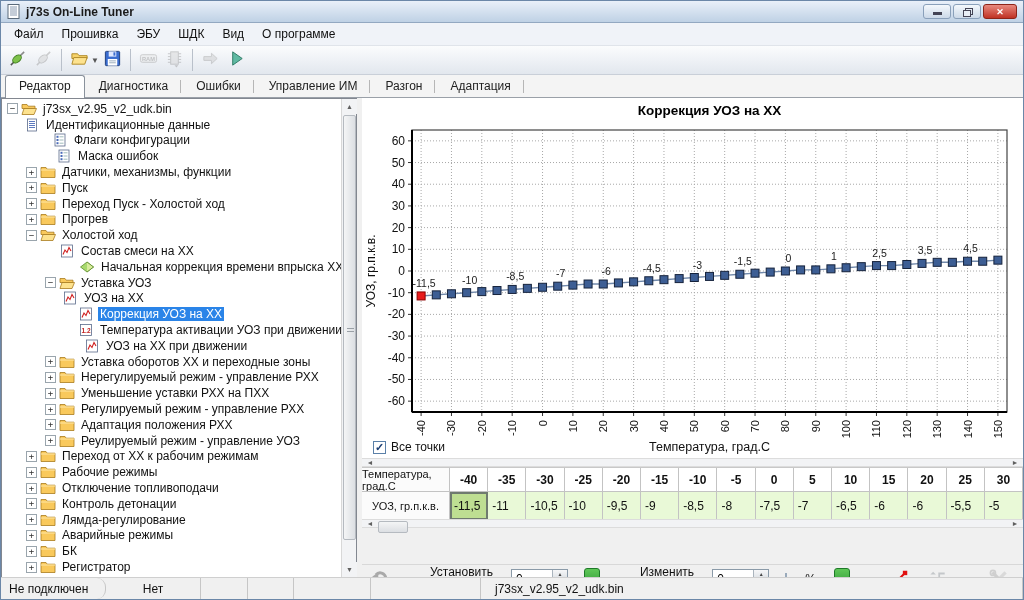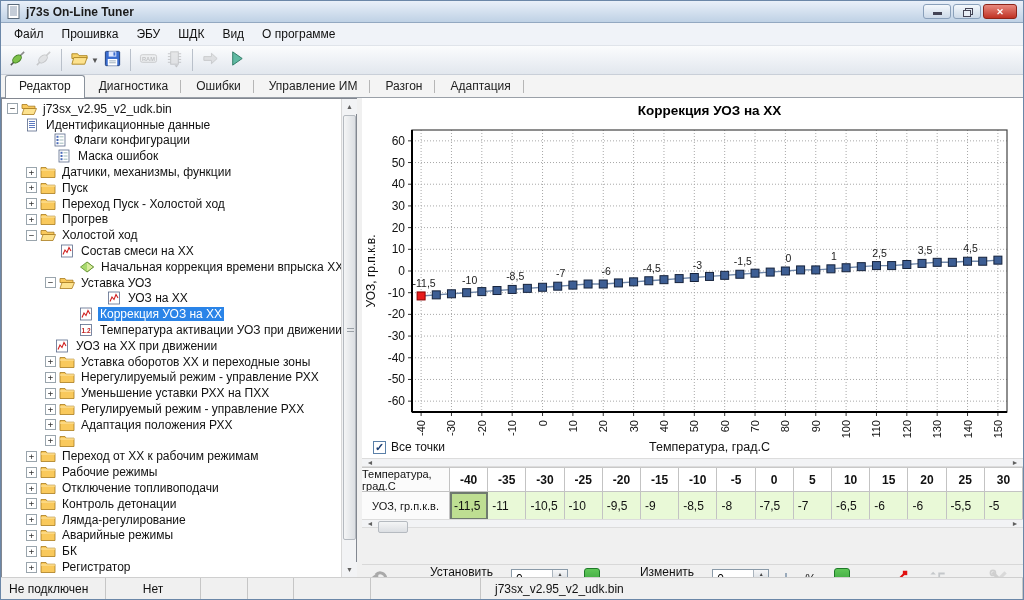--- a/index.html
+++ b/index.html
@@ -345,21 +345,21 @@
             <span class="tlabel">Начальная коррекция времени впрыска ХХ</span>
           </div>
           <div class="trow" style="padding-left:43px">
             <span class="exp">−</span>
             <span class="ticon"><svg viewBox="0 0 16 14">
                 <path d="M1 2.5 h5 l1.2 1.7 H14 v2.3 H1z" fill="#f9c95c" stroke="#a87b1e" stroke-width=".8"></path>
                 <path d="M3 6.5 h12.5 L13 12.5 H1z" fill="#fde28e" stroke="#a87b1e" stroke-width=".8"></path>
               </svg></span>
             <span class="tlabel">Уставка УОЗ</span>
           </div>
-          <div class="trow" style="padding-left:90px">
+          <div class="trow" style="padding-left:46px">
             <span class="exp-sp"></span>
             <span class="ticon"><svg viewBox="0 0 16 14">
                 <rect x="2.5" y="1" width="11" height="12" fill="#fff" stroke="#5a6a8a" stroke-width=".8"></rect>
                 <polyline points="4,10.5 6,6 8,8.5 10,3.5 12,7" fill="none" stroke="#d02020" stroke-width="1.1"></polyline>
               </svg></span>
             <span class="tlabel">УОЗ на ХХ</span>
           </div>
           <div class="trow" style="padding-left:62px">
             <span class="exp-sp"></span>
             <span class="ticon"><svg viewBox="0 0 16 14">
@@ -369,21 +369,21 @@
             <span class="tlabel sel">Коррекция УОЗ на ХХ</span>
           </div>
           <div class="trow" style="padding-left:62px">
             <span class="exp-sp"></span>
             <span class="ticon"><svg viewBox="0 0 16 14">
                 <rect x="2.5" y="1.5" width="11" height="11" fill="#fff" stroke="#5a6a8a" stroke-width=".8"></rect>
                 <text x="8" y="9.6" text-anchor="middle" font-size="6.5" font-weight="bold" fill="#c02020">1.2</text>
               </svg></span>
             <span class="tlabel">Температура активации УОЗ при движении</span>
           </div>
-          <div class="trow" style="padding-left:38px">
+          <div class="trow" style="padding-left:68px">
             <span class="exp-sp"></span>
             <span class="ticon"><svg viewBox="0 0 16 14">
                 <rect x="2.5" y="1" width="11" height="12" fill="#fff" stroke="#5a6a8a" stroke-width=".8"></rect>
                 <polyline points="4,10.5 6,6 8,8.5 10,3.5 12,7" fill="none" stroke="#d02020" stroke-width="1.1"></polyline>
               </svg></span>
             <span class="tlabel">УОЗ на ХХ при движении</span>
           </div>
           <div class="trow" style="padding-left:43px">
             <span class="exp">+</span>
             <span class="ticon"><svg viewBox="0 0 16 14">
@@ -423,20 +423,21 @@
                 <path d="M1 5 h14" stroke="#fde39a" stroke-width="1.2"></path>
               </svg></span>
             <span class="tlabel">Адаптация положения  РХХ</span>
           </div>
           <div class="trow" style="padding-left:43px">
             <span class="exp">+</span>
             <span class="ticon"><svg viewBox="0 0 16 14">
                 <path d="M1 2.5 h5 l1.2 1.7 H15 v8.3 H1z" fill="#f9c95c" stroke="#a87b1e" stroke-width=".8"></path>
                 <path d="M1 5 h14" stroke="#fde39a" stroke-width="1.2"></path>
               </svg></span>
+            <span class="tlabel">Реулируемый режим - управление УОЗ</span>
           </div>
           <div class="trow" style="padding-left:24px">
             <span class="exp">+</span>
             <span class="ticon"><svg viewBox="0 0 16 14">
                 <path d="M1 2.5 h5 l1.2 1.7 H15 v8.3 H1z" fill="#f9c95c" stroke="#a87b1e" stroke-width=".8"></path>
                 <path d="M1 5 h14" stroke="#fde39a" stroke-width="1.2"></path>
               </svg></span>
             <span class="tlabel">Переход от ХХ к рабочим режимам</span>
           </div>
           <div class="trow" style="padding-left:24px">
@@ -792,21 +793,21 @@
               <rect x="2.5" y="2.5" width="13" height="11" fill="#fff" stroke="#8a9096"></rect>
               <polyline points="4,11 7,6 10,9 14,4.5" fill="none" stroke="#d03030" stroke-width="1.4"></polyline>
               <path d="M8 14 h6 v-2.5 l5 4 -5 4 v-2.5 h-6z" fill="#3a6cd0" stroke="#1d3d7a" stroke-width=".6"></path>
             </svg>
         </div>
       </div>
     </div>
   </div>
 
   <div class="statusbar" id="statusbar">
-      <div class="scell" style="width:105px;flex:none;padding-left:8px;">Не подключен</div>
+      <div class="scell" style="width:105px;flex:none;padding-left:8px;border-radius:9px;">Не подключен</div>
       <div class="scell" style="width:95px;flex:none;justify-content:center;">Нет</div>
       <div class="scell" style="width:47px;flex:none;justify-content:center;"></div>
       <div class="scell" style="width:46px;flex:none;justify-content:center;"></div>
       <div class="scell" style="width:77px;flex:none;justify-content:center;"></div>
       <div class="scell" style="width:110px;flex:none;justify-content:center;"></div>
       <div class="scell" style="flex:1;padding-left:14px;">j73sx_v2.95_v2_udk.bin</div>
     </div>
 </div>
 
 </body></html>

